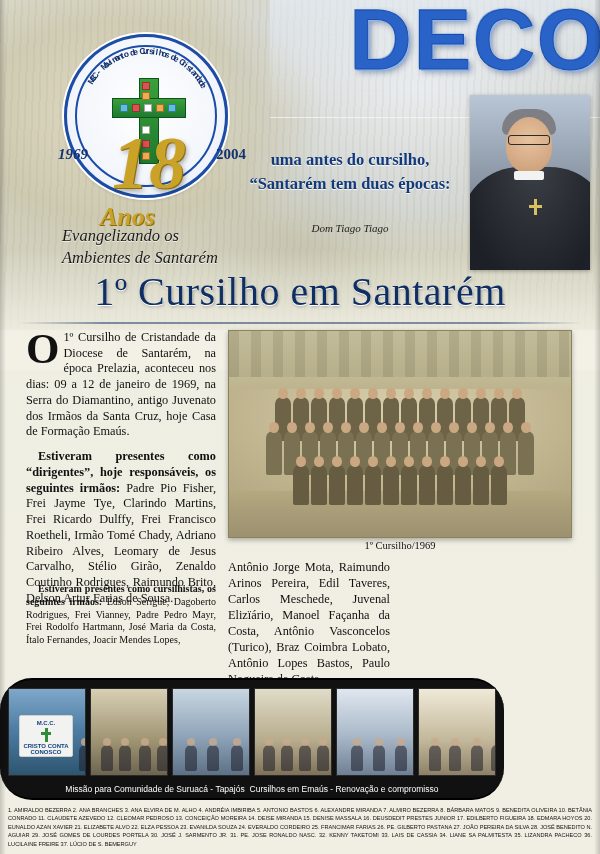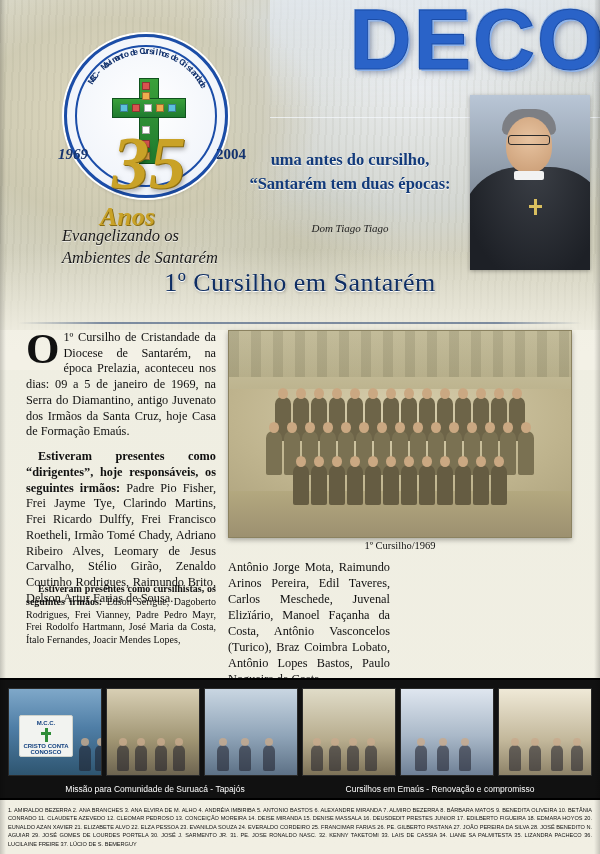--- a/index.html
+++ b/index.html
@@ -176,21 +176,21 @@
     position:absolute; left:64px; top:104px; width:3px; height:16px; background:#d9bf5f;
   }
   .bishop .pectoral:after{
     content:""; position:absolute; left:-5px; top:6px; width:13px; height:3px; background:#d9bf5f;
   }
 
   
   .main-title {
     position:absolute; left:0; top:268px; width:600px; text-align:center;
     font-family:"Liberation Serif", serif;
-    font-size:26px; color:#0f2e63; letter-spacing:.5px;
+    font-size:40px; color:#0f2e63; letter-spacing:.5px;
     text-shadow:0 1px 0 #fff, 1px 2px 3px rgba(0,0,0,.25);
   }
   .title-rule {
     position:absolute; left:18px; top:322px; width:564px; height:2px;
     background:linear-gradient(90deg, rgba(15,46,99,0), #0f2e63 15%, #0f2e63 85%, rgba(15,46,99,0));
     opacity:.5;
   }
 
   
   .col-left {
@@ -243,23 +243,23 @@
     position:absolute; left:228px; top:560px; width:162px;
     font-size:12.3px; line-height:1.3; text-align:justify; color:#101010;
   }
   .col3 {
     position:absolute; left:404px; top:560px; width:168px;
     font-size:12.3px; line-height:1.3; text-align:justify; color:#101010;
   }
 
   
   .strip {
-    position:absolute; left:0; top:678px; width:600px; height:122px;
+    position:absolute; left:0; top:678px; width:504px; height:122px;
     background:#111;
-    border-top:2px solid #000; border-bottom:2px solid #000;
+    border-top:2px solid #000; border-bottom:2px solid #000;border-radius:32px;
   }
   .strip-inner{ position:absolute; left:8px; top:8px; right:8px; bottom:22px; display:flex; gap:4px; }
   .frame{ flex:1; position:relative; overflow:hidden; border:1px solid #2a2a2a; }
   .f1{ background:linear-gradient(180deg,#7fa8c9,#4f7ea6 45%,#2e5570); }
   .f2{ background:linear-gradient(180deg,#d8cfb4,#9f9472 60%,#6d6450); }
   .f3{ background:linear-gradient(180deg,#c9d6e2,#8fa4b8 55%,#5d7186); }
   .f4{ background:linear-gradient(180deg,#e0dcc8,#b6ab8c 60%,#7d7258); }
   .f5{ background:linear-gradient(180deg,#dfe6ef,#a9b8c8 55%,#6f8096); }
   .f6{ background:linear-gradient(180deg,#efe9d7,#c2b79a 60%,#8d8268); }
   .frame .blobs{ position:absolute; inset:0; }
@@ -363,21 +363,21 @@
       <div class="tile" style="left:30px;top:14px;background:#f0ad4e"></div>
       <div class="tile" style="left:8px;top:26px;background:#5bc0de"></div>
       <div class="tile" style="left:20px;top:26px;background:#d9534f"></div>
       <div class="tile" style="left:32px;top:26px;background:#ffffff"></div>
       <div class="tile" style="left:44px;top:26px;background:#f0ad4e"></div>
       <div class="tile" style="left:56px;top:26px;background:#5bc0de"></div>
       <div class="tile" style="left:30px;top:48px;background:#ffffff"></div>
       <div class="tile" style="left:30px;top:62px;background:#d9534f"></div>
       <div class="tile" style="left:30px;top:74px;background:#f0ad4e"></div>
     </div>
-    <div class="logo-text-35">35</div>
+    <div class="logo-text-35">18</div>
     <div class="logo-years y1">1969</div>
     <div class="logo-years y2">2004</div>
     <div class="logo-anos">Anos</div>
   </div>
 
   <div class="evang">
     <div>Evangelizando os</div>
     <div>Ambientes de Santarém</div>
   </div>
 
@@ -394,21 +394,21 @@
     <div class="glasses"></div>
     <div class="collar"></div>
     <div class="pectoral"></div>
   </div>
 
   <div class="main-title">1º Cursilho em Santarém</div>
   <div class="title-rule"></div>
 
   <div class="col-left">
     <p class="para first">
-      <span class="dropcap">O</span><span>1º Cursilho de Cristandade da Diocese de Santarém, na época Prelazia, aconteceu nos dias: 09 a 5 de janeiro de 1969, na Serra do Diamantino, antigo Juvenato dos Irmãos da Santa Cruz, hoje Casa de Formação Emaús.</span>
+      <span class="dropcap">O</span><span>1º Cursilho de Cristandade da Diocese de Santarém, na época Prelazia, aconteceu nos dias: 09 a 12 de janeiro de 1969, na Serra do Diamantino, antigo Juvenato dos Irmãos da Santa Cruz, hoje Casa de Formação Emaús.</span>
     </p>
     <p class="para">
       <b>Estiveram presentes como “dirigentes”, hoje responsáveis, os seguintes irmãos:</b>
       <span>Padre Pio Fisher, Frei Jayme Tye, Clarindo Martins, Frei Ricardo Dulffy, Frei Francisco Roetheli, Irmão Tomé Chady, Adriano Ribeiro Alves, Leomary de Jesus Carvalho, Stélio Girão, Zenaldo Coutinho Rodrigues, Raimundo Brito, Delson Artur Farias de Sousa.</span>
     </p>
   </div>
 
   <div class="group-photo">
     <div class="gp-sky"></div>
     <div class="gp-trees"></div>

